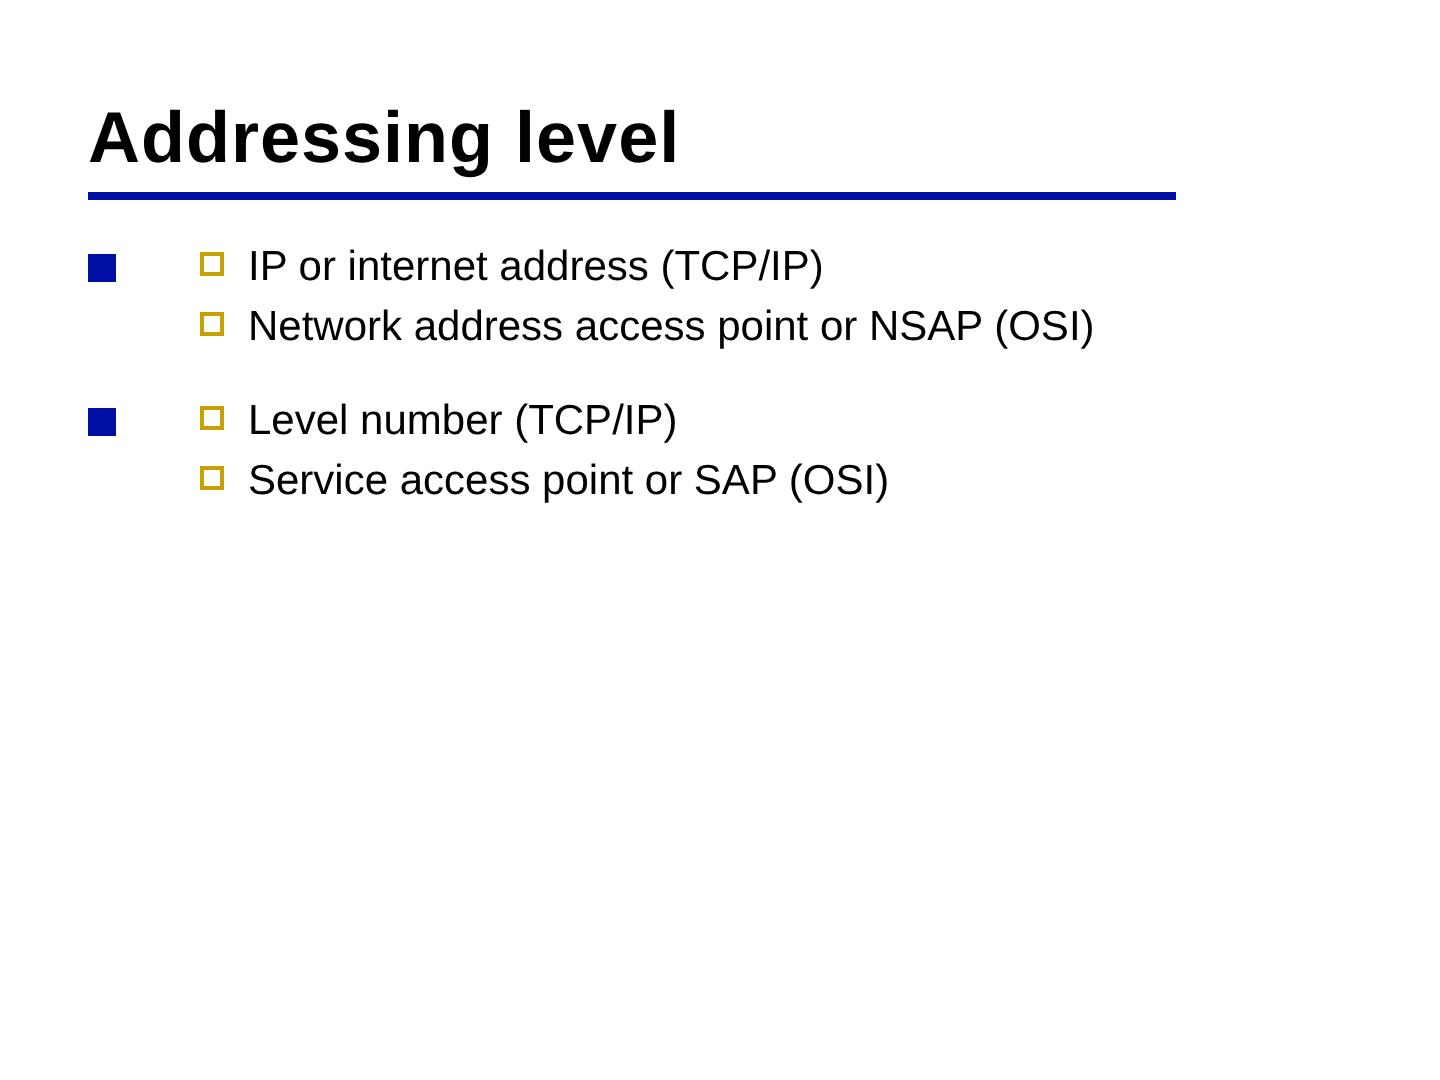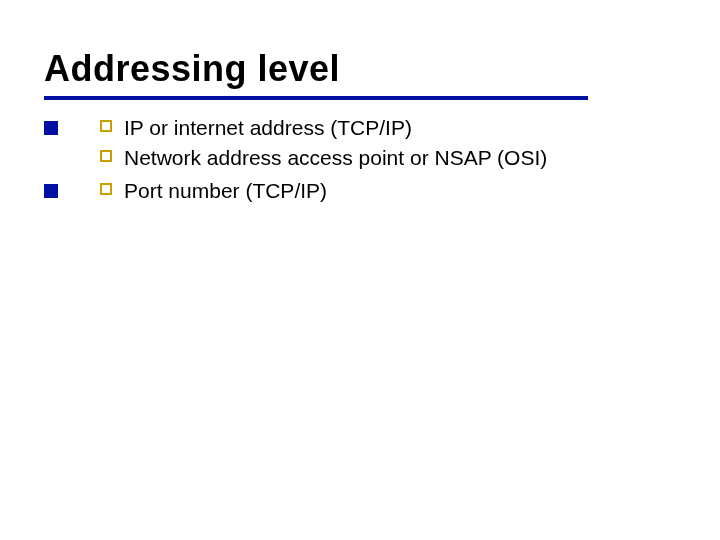--- a/index.html
+++ b/index.html
@@ -45,21 +45,21 @@
     content: "";
     position: absolute;
     left: 0;
     top: 7px;
     width: 14px;
     height: 14px;
     background: #0010a5;
   }
   ul.lvl2 {
     list-style: none;
-    margin: 0 0 6px 0;
+    margin: 20px 0 6px 0;
     padding: 0 0 0 30px;
   }
   ul.lvl2 > li {
     position: relative;
     padding-left: 24px;
     font-size: 21px;
     line-height: 1.32;
     margin-bottom: 2px;
   }
   ul.lvl2 > li::before {
@@ -88,18 +88,21 @@
           <span>IP or internet address (TCP/IP)</span>
         </li>
         <li>
           <span>Network address access point or NSAP (OSI)</span>
         </li>
       </ul>
     </li>
     <li>
       <ul class="lvl2">
         <li>
-          <span>Port number (TCP/IP)</span>
+          <span>Level number (TCP/IP)</span>
+        </li>
+        <li>
+          <span>Service access point or SAP (OSI)</span>
         </li>
       </ul>
     </li>
   </ul>
 </div>
 
 </body></html>

